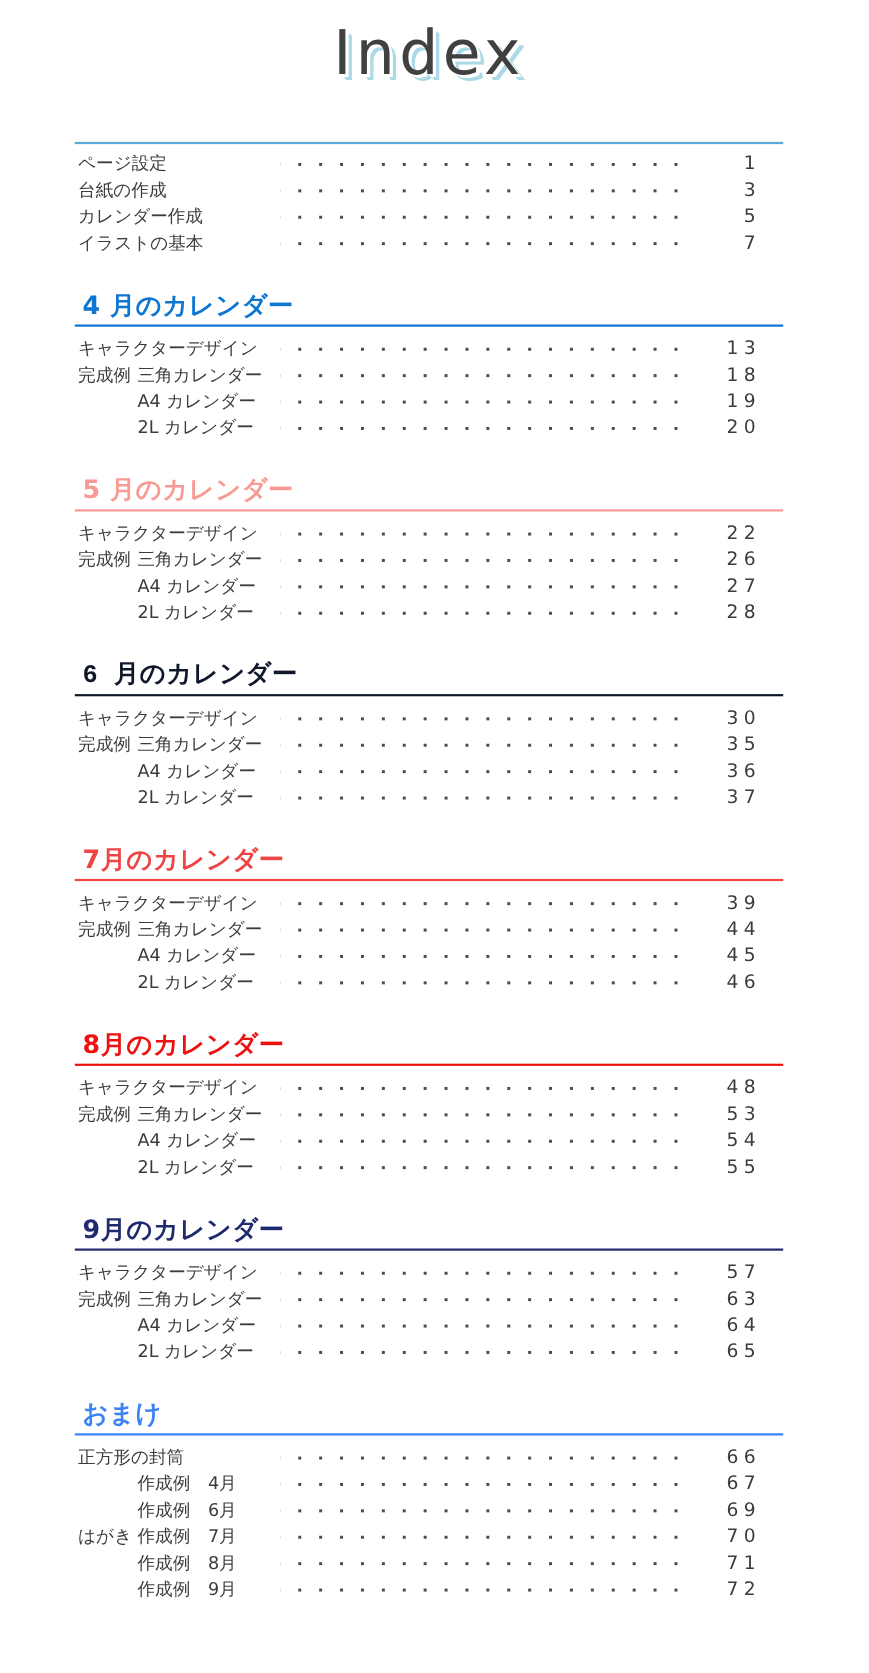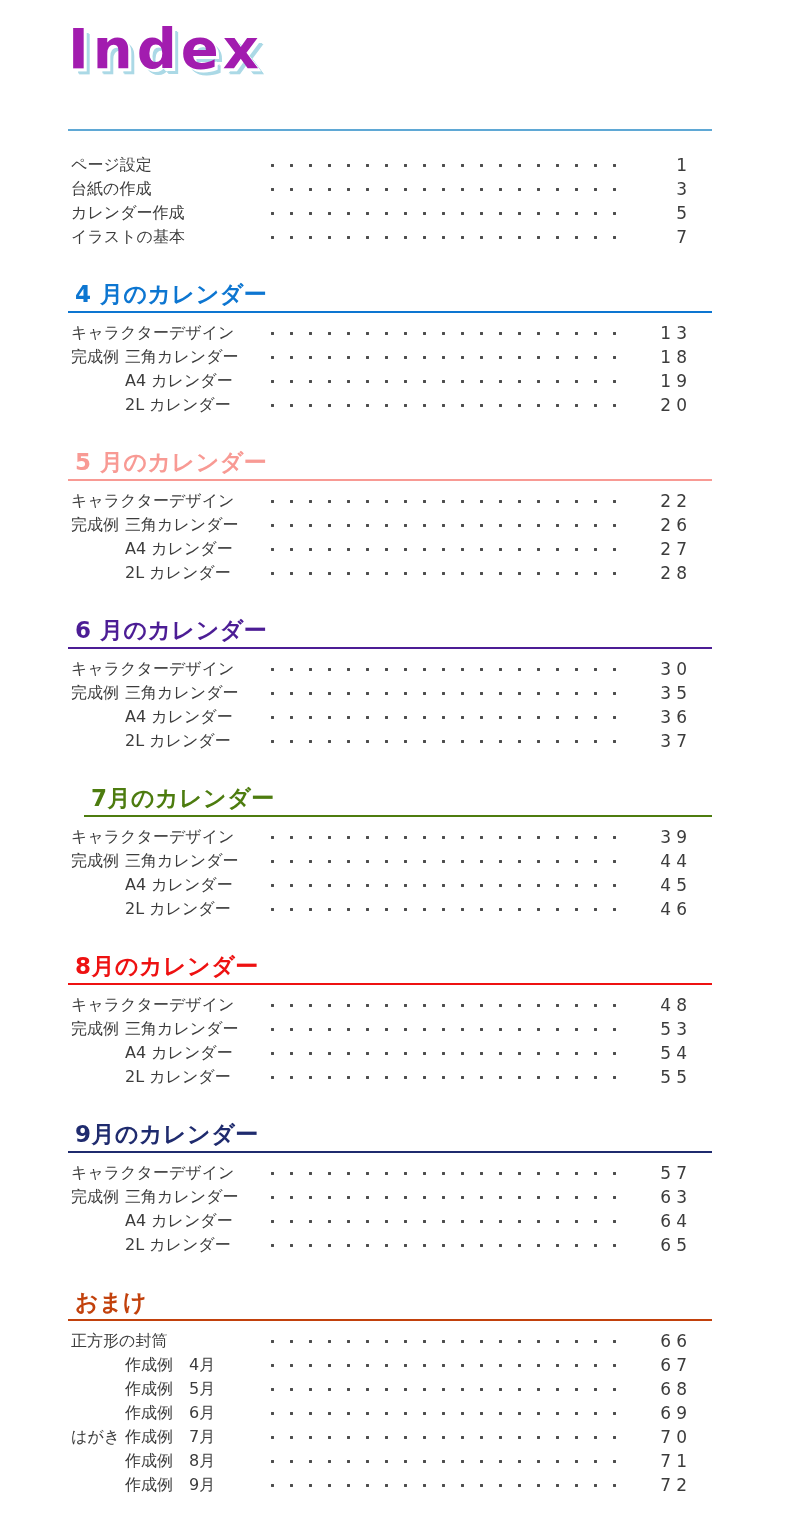--- a/index.html
+++ b/index.html
@@ -14,26 +14,26 @@
     color: #3c3c3c;
     overflow: hidden;
   }
   .page-wrap {
     padding: 10px 78px 20px 68px; 
     width: 644px;
   }
   h1.index-title {
     margin: 4px 0 0 0;
     height: 78px;
-    text-align: left;
+    text-align: center;
     font-size: 56px;
     line-height: 70px;
-    font-weight: 700;
+    font-weight: 400;
     letter-spacing: 4px;
-    color: #a21caf;
+    color: #404040;
     text-shadow:
       2px 2px 0 #ffffff,
       3px 3px 0 #ffffff,
       5px 5px 0 #abd9e6,
       6px 6px 0 #abd9e6;
   }
   section.toc-section { margin-top: 33px; }
   section.toc-section.intro { margin-top: 37px; }
 
   h2.sec-title {
@@ -41,21 +41,21 @@
     padding: 0 0 5px 7px;
     font-size: 23px;
     line-height: 24px;
     font-weight: bold;
     letter-spacing: 0.5px;
     border-bottom: 2px solid currentColor;
   }
   .rows { padding-top: 8px; }
   section.intro .rows {
     border-top: 2px solid #5fa8d5;
-    padding-top: 22px;
+    padding-top: 6px;
   }
   .row {
     display: flex;
     align-items: center;
     height: 24px;
     padding-left: 3px;
     font-size: 16px;
   }
   .prefix {
     flex: none;
@@ -163,21 +163,21 @@
           </div>
           <div class="row">
             <span class="prefix"></span>
             <span class="lbl lbl-sub">2L カレンダー</span>
             <span class="leader"></span>
             <span class="page">28</span>
           </div>
         </div>
       </section>
       <section class="toc-section">
-        <h2 class="sec-title" style="color: #4c1d95;">6 月のカレンダー</h2>
+        <h2 class="sec-title" style="color: #0f172a; font-family: Liberation Mono, monospace;">6 月のカレンダー</h2>
         <div class="rows">
           <div class="row">
             <span class="lbl lbl-main">キャラクターデザイン</span>
             <span class="leader"></span>
             <span class="page">30</span>
           </div>
           <div class="row">
             <span class="prefix">完成例</span>
             <span class="lbl lbl-sub">三角カレンダー</span>
             <span class="leader"></span>
@@ -191,21 +191,21 @@
           </div>
           <div class="row">
             <span class="prefix"></span>
             <span class="lbl lbl-sub">2L カレンダー</span>
             <span class="leader"></span>
             <span class="page">37</span>
           </div>
         </div>
       </section>
       <section class="toc-section">
-        <h2 class="sec-title" style="color: #4d7c0f; margin-left: 16px;">7月のカレンダー</h2>
+        <h2 class="sec-title" style="color: #ef4444;">7月のカレンダー</h2>
         <div class="rows">
           <div class="row">
             <span class="lbl lbl-main">キャラクターデザイン</span>
             <span class="leader"></span>
             <span class="page">39</span>
           </div>
           <div class="row">
             <span class="prefix">完成例</span>
             <span class="lbl lbl-sub">三角カレンダー</span>
             <span class="leader"></span>
@@ -275,38 +275,32 @@
           </div>
           <div class="row">
             <span class="prefix"></span>
             <span class="lbl lbl-sub">2L カレンダー</span>
             <span class="leader"></span>
             <span class="page">65</span>
           </div>
         </div>
       </section>
       <section class="toc-section">
-        <h2 class="sec-title" style="color: #c2410c;">おまけ</h2>
+        <h2 class="sec-title" style="color: #3b82f6;">おまけ</h2>
         <div class="rows">
           <div class="row">
             <span class="lbl lbl-main">正方形の封筒</span>
             <span class="leader"></span>
             <span class="page">66</span>
           </div>
           <div class="row">
             <span class="prefix"></span>
             <span class="lbl lbl-sub">作成例　4月</span>
             <span class="leader"></span>
             <span class="page">67</span>
-          </div>
-          <div class="row">
-            <span class="prefix"></span>
-            <span class="lbl lbl-sub">作成例　5月</span>
-            <span class="leader"></span>
-            <span class="page">68</span>
           </div>
           <div class="row">
             <span class="prefix"></span>
             <span class="lbl lbl-sub">作成例　6月</span>
             <span class="leader"></span>
             <span class="page">69</span>
           </div>
           <div class="row">
             <span class="prefix">はがき</span>
             <span class="lbl lbl-sub">作成例　7月</span>

